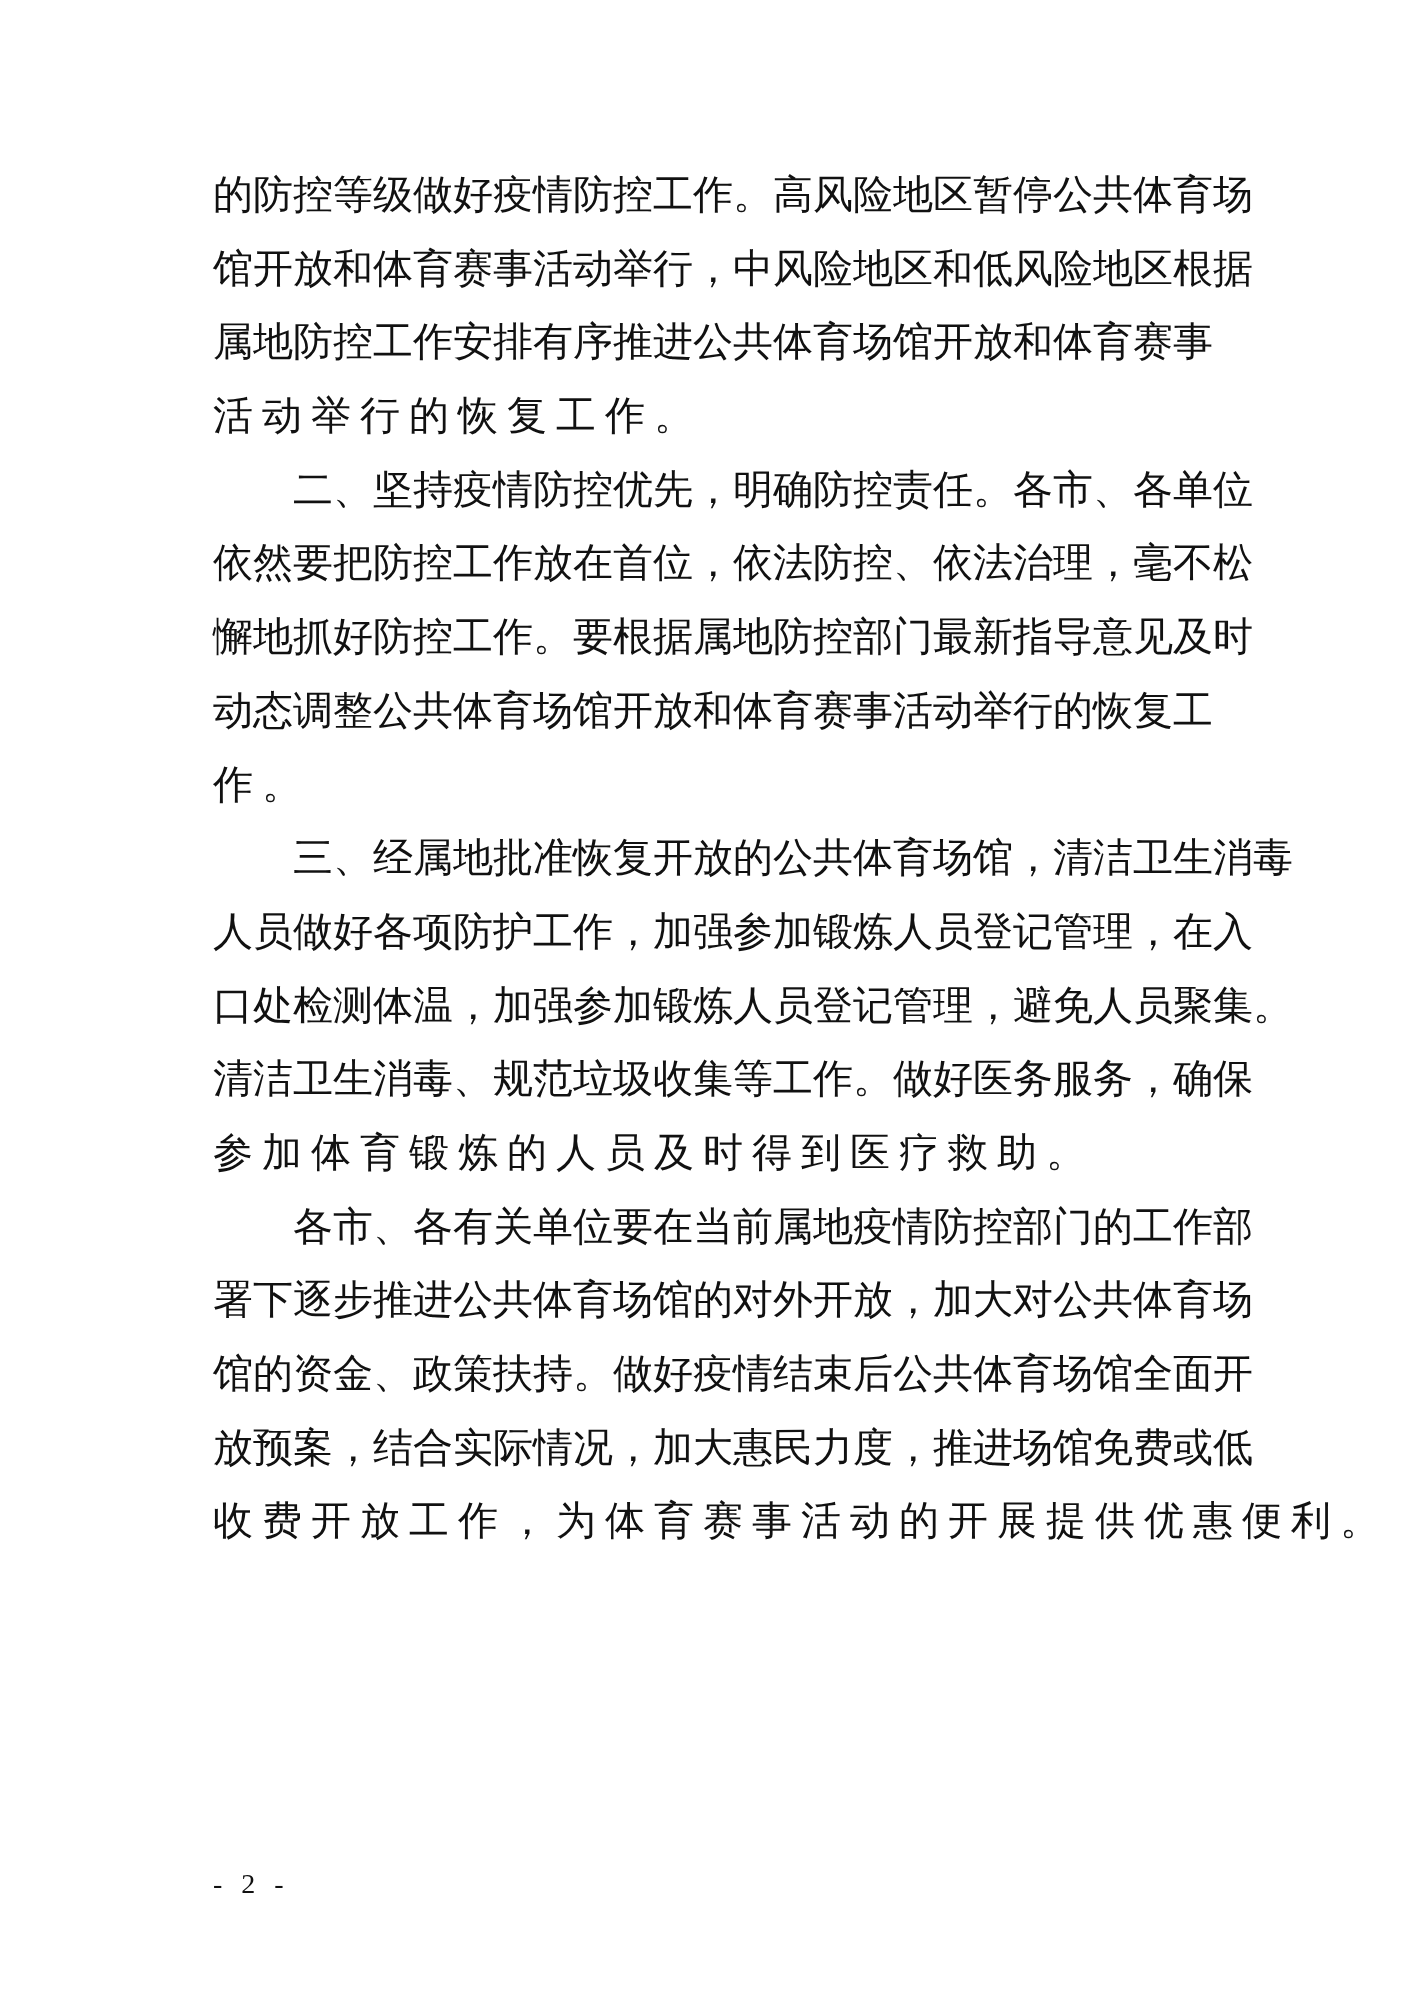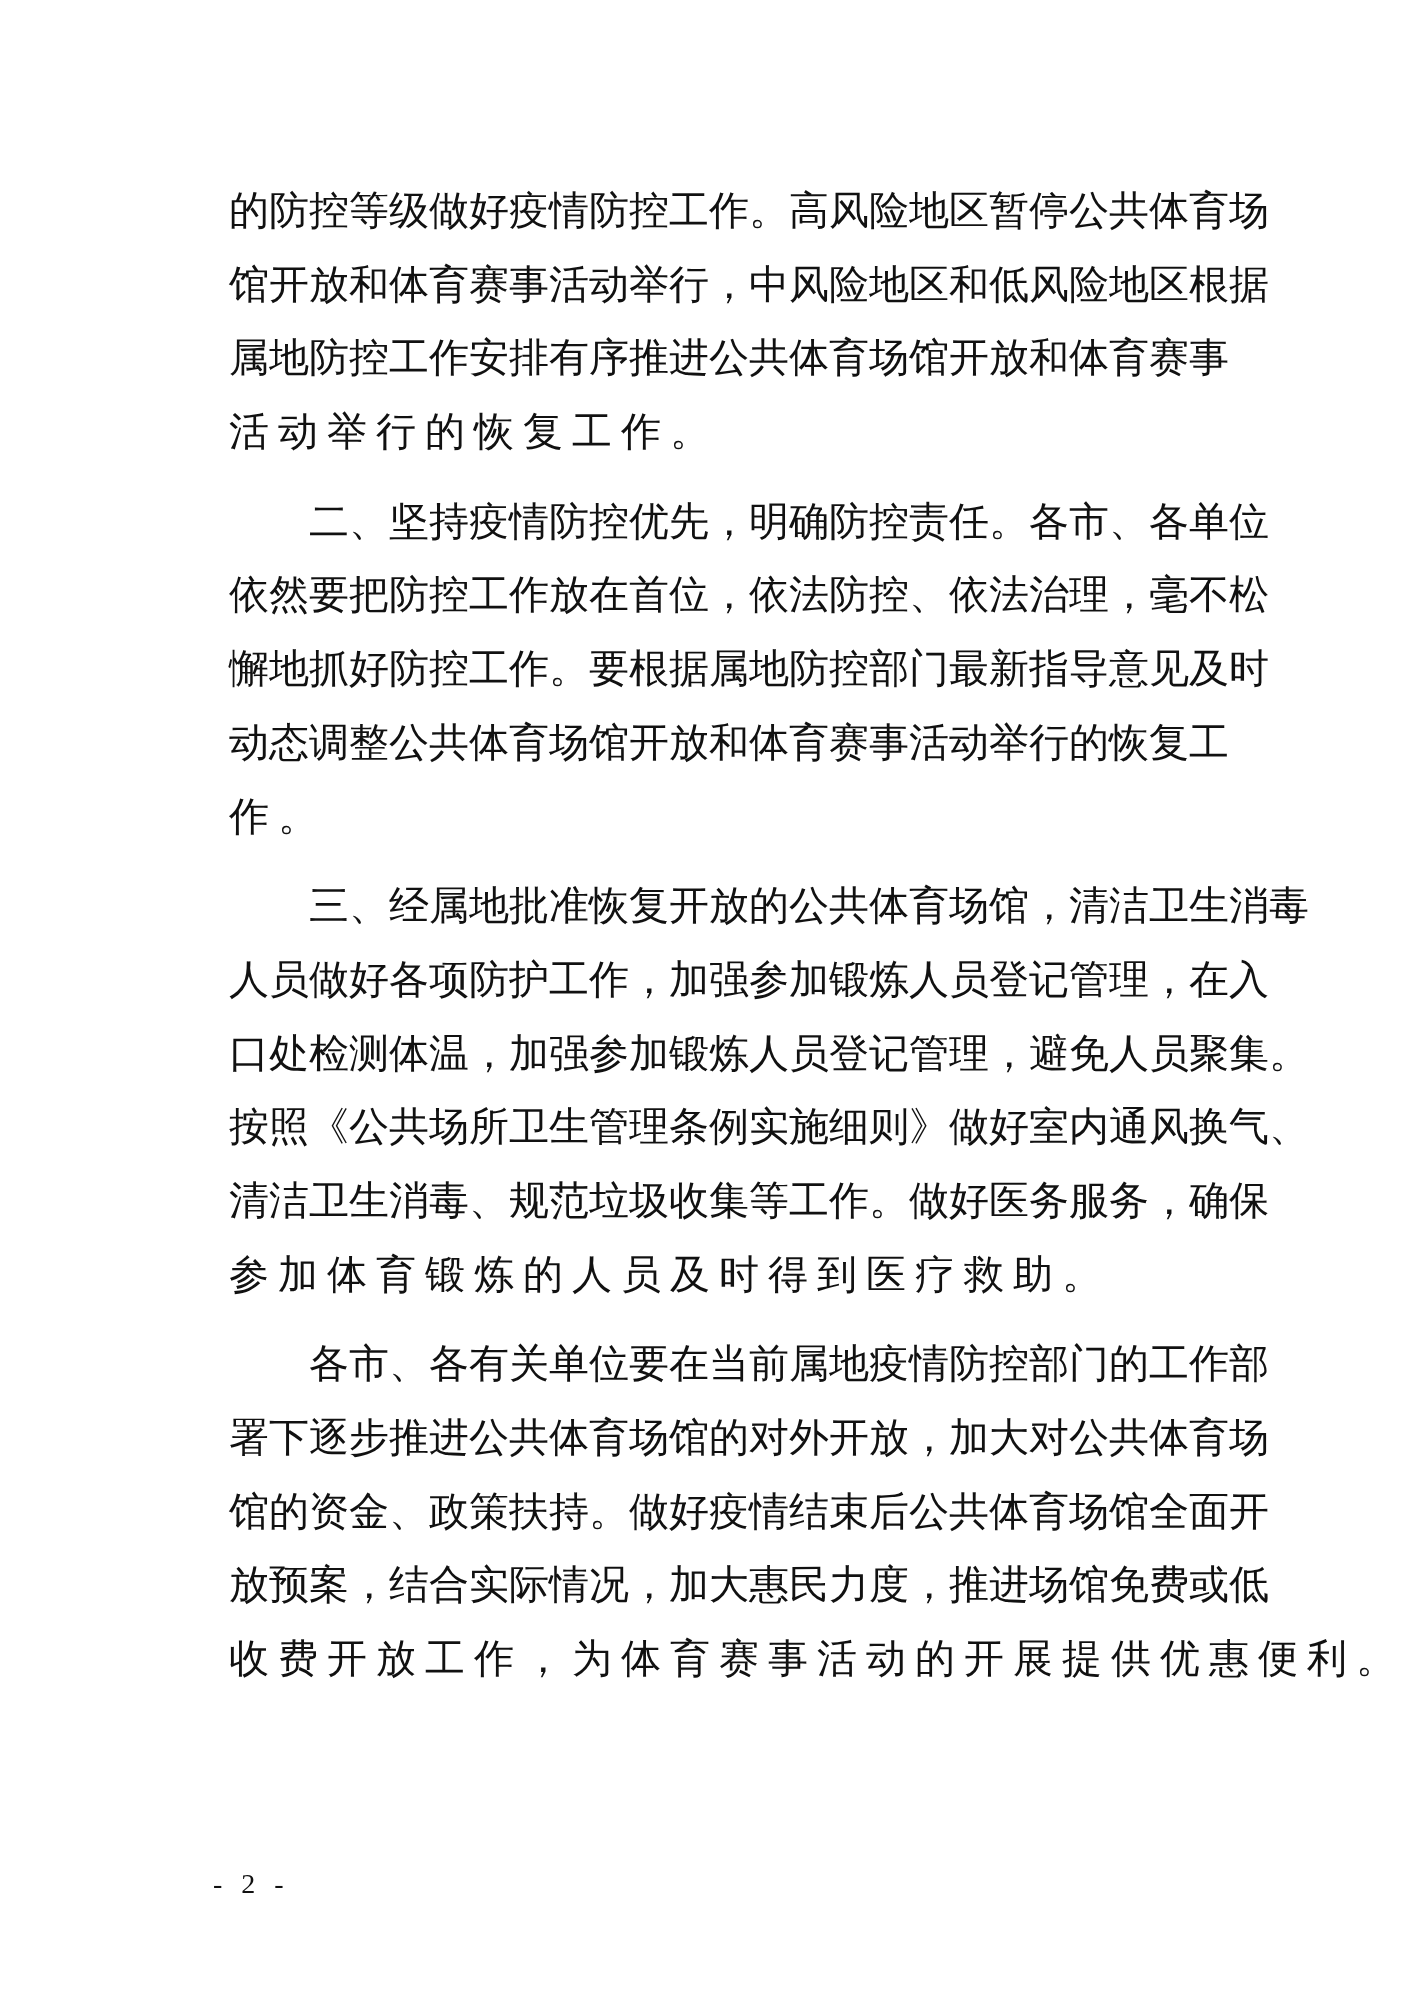--- a/index.html
+++ b/index.html
@@ -23,21 +23,21 @@
       height: 1995px;
       background: #ffffff;
     }
     .body-text {
       position: absolute;
       left: 213px;
       top: 158px;
       width: 984px;
     }
     .paragraph {
-      margin: 16px;
+      margin: 0;
       padding: 0;
     }
     .line {
       display: block;
       height: 73.7px;
       line-height: 73.7px;
       font-size: 40px;
       white-space: nowrap;
       text-align: justify;
       text-align-last: justify;
@@ -77,21 +77,20 @@
       <span class="line">依然要把防控工作放在首位，依法防控、依法治理，毫不松</span>
       <span class="line">懈地抓好防控工作。要根据属地防控部门最新指导意见及时</span>
       <span class="line">动态调整公共体育场馆开放和体育赛事活动举行的恢复工</span>
       <span class="line last">作。</span>
     </div>
 
     <div class="paragraph">
       <span class="line">　　三、经属地批准恢复开放的公共体育场馆，清洁卫生消毒</span>
       <span class="line">人员做好各项防护工作，加强参加锻炼人员登记管理，在入</span>
       <span class="line">口处检测体温，加强参加锻炼人员登记管理，避免人员聚集。</span>
-      <span class="line">按照《公共场所卫生管理条例实施细则》做好室内通风换气、</span>
       <span class="line">清洁卫生消毒、规范垃圾收集等工作。做好医务服务，确保</span>
       <span class="line last">参加体育锻炼的人员及时得到医疗救助。</span>
     </div>
 
     <div class="paragraph">
       <span class="line">　　各市、各有关单位要在当前属地疫情防控部门的工作部</span>
       <span class="line">署下逐步推进公共体育场馆的对外开放，加大对公共体育场</span>
       <span class="line">馆的资金、政策扶持。做好疫情结束后公共体育场馆全面开</span>
       <span class="line">放预案，结合实际情况，加大惠民力度，推进场馆免费或低</span>
       <span class="line last">收费开放工作，为体育赛事活动的开展提供优惠便利。</span>

